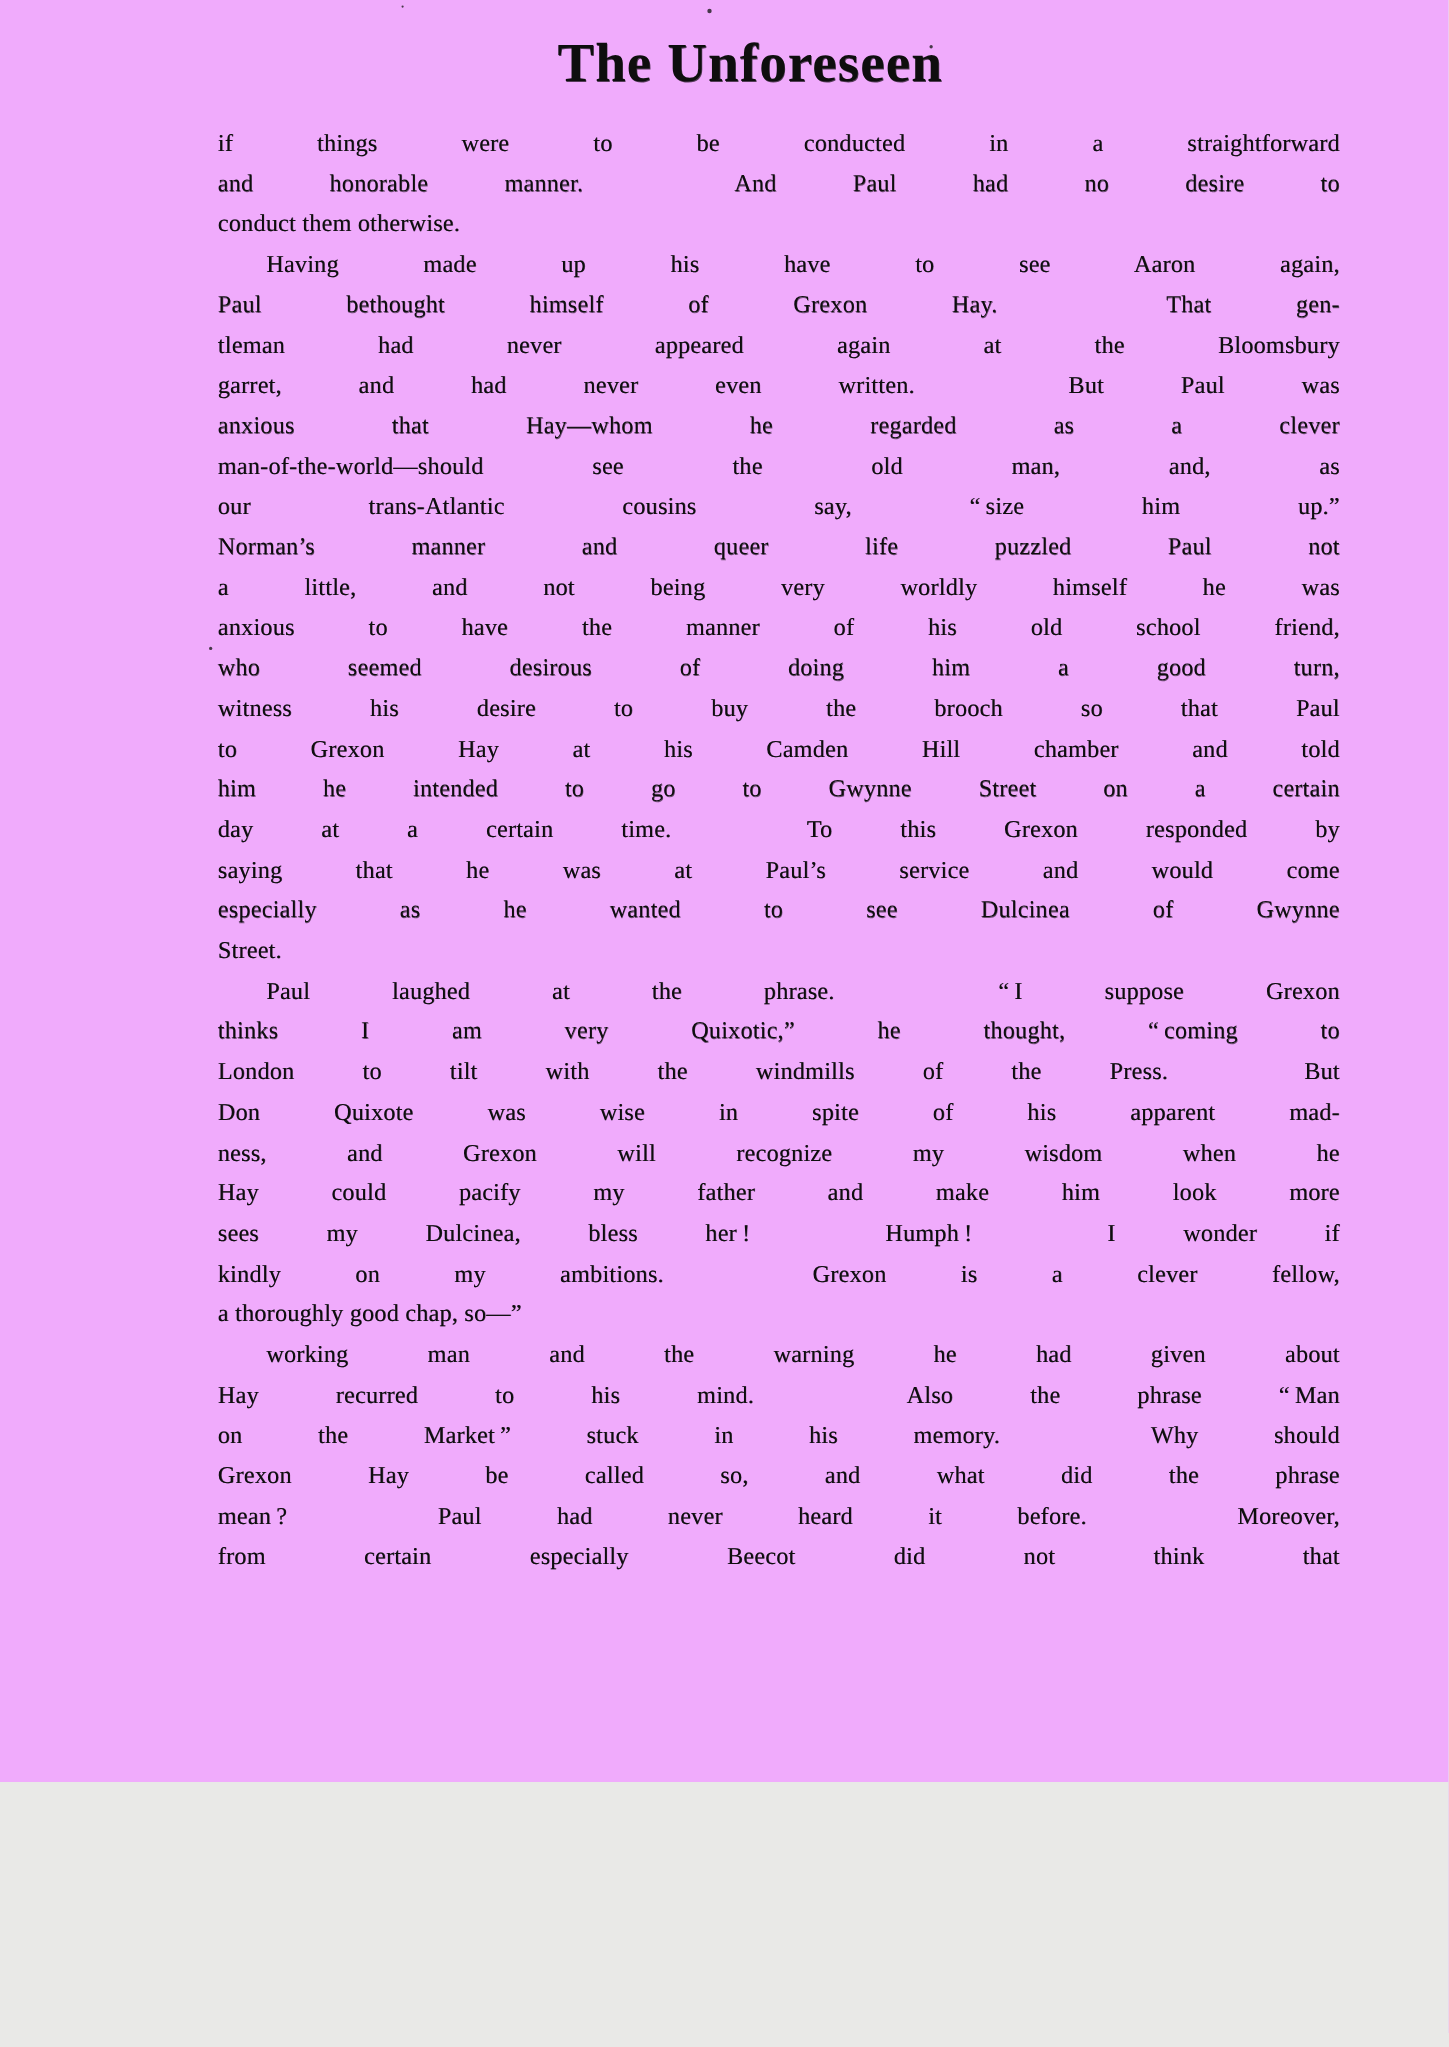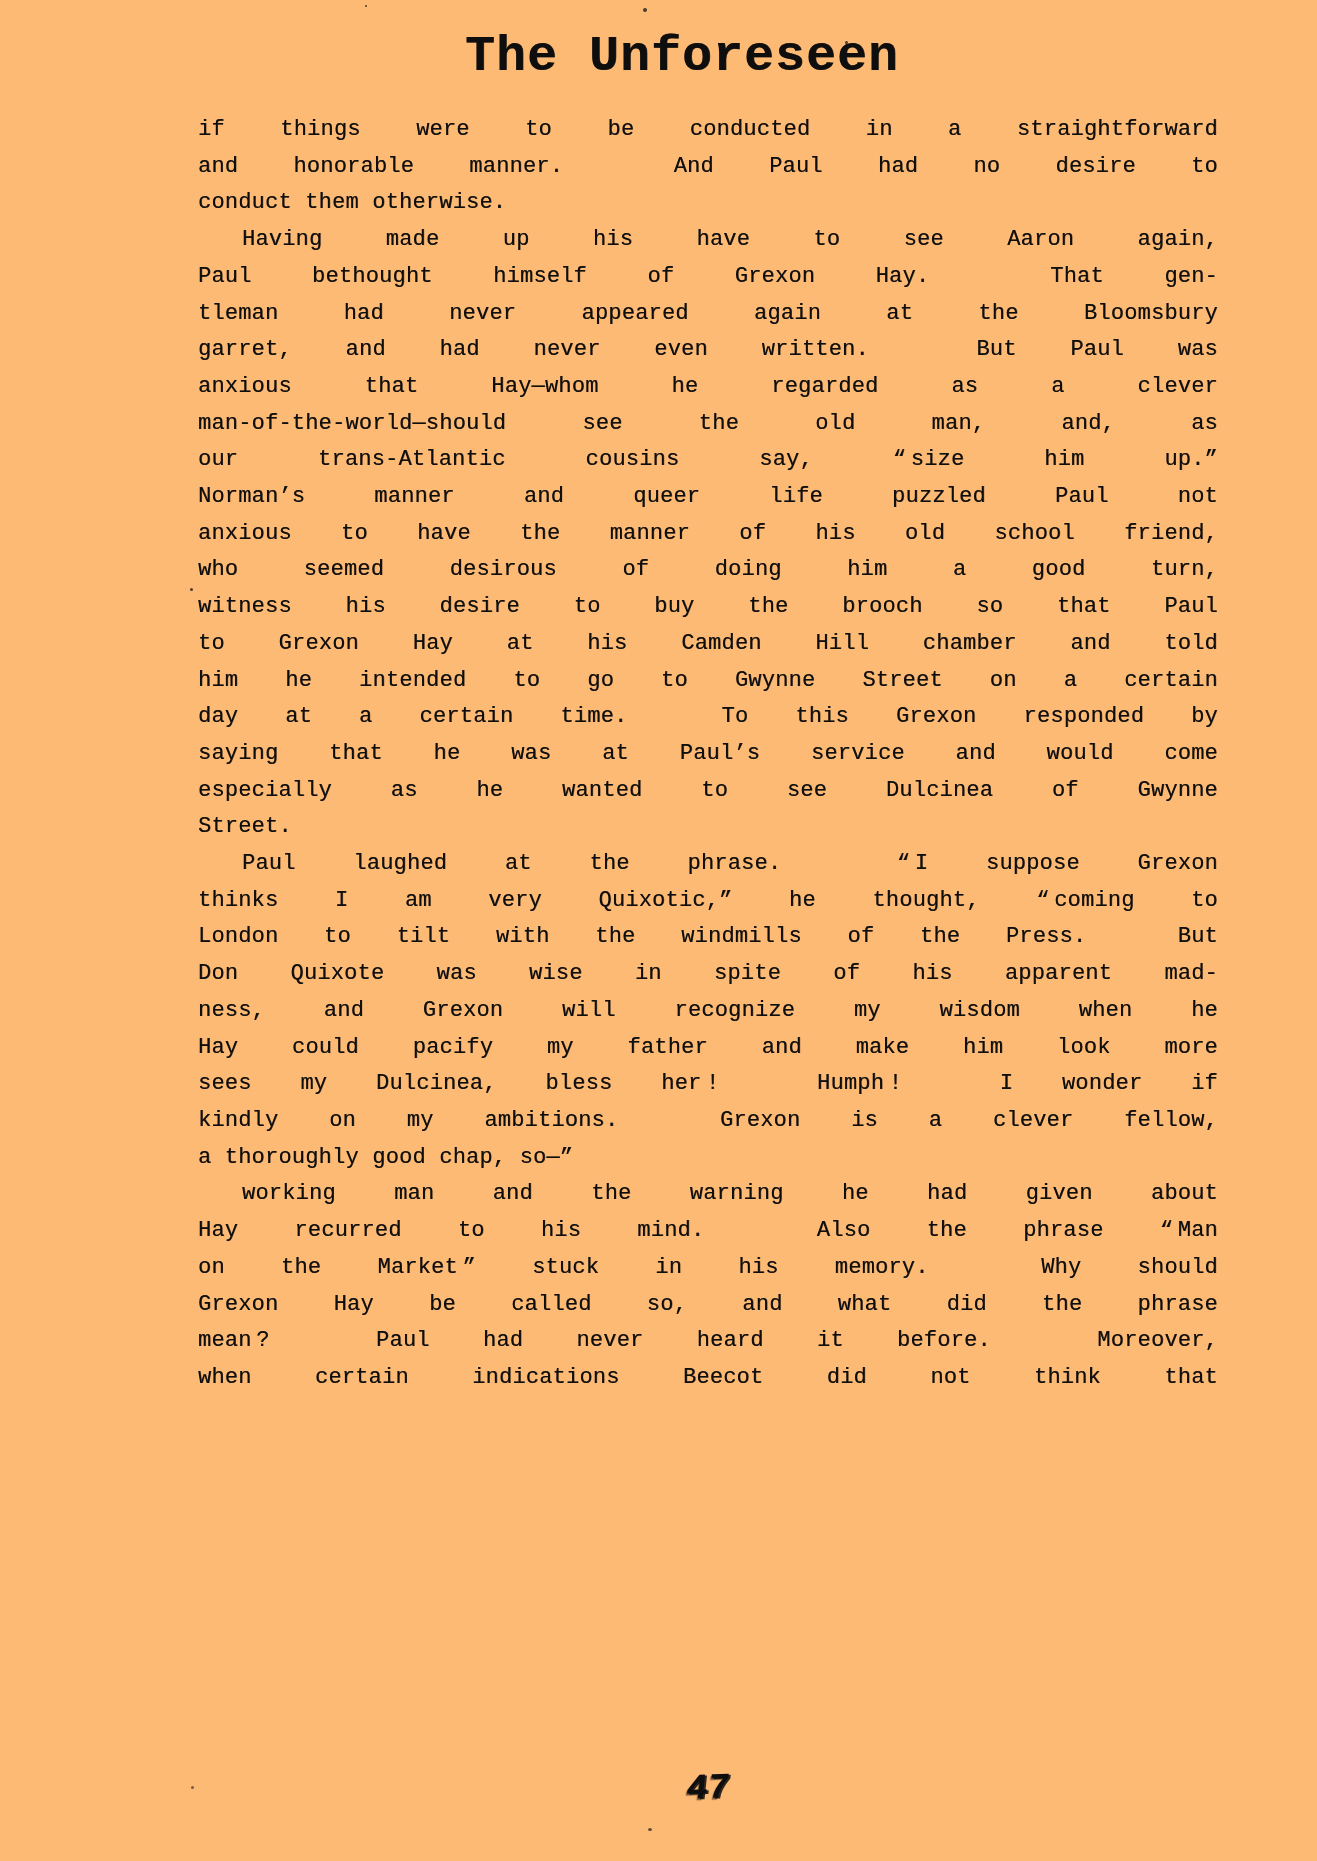--- a/index.html
+++ b/index.html
@@ -3,24 +3,24 @@
 <meta charset="utf-8">
 <style>
   html, body {
     margin: 0;
     padding: 0;
     background: #e9e9e7;
   }
   .page {
     position: relative;
     width: 1317px;
-    height: 1861px;
-    background: #fdba74;
+    height: 1620px;
+    background: #f0abfc;
     overflow: hidden;
-    font-family: Liberation Mono, monospace;
+    font-family: Liberation Serif, serif;
     color: #0e0e0e;
   }
   .running-title {
     position: absolute;
     top: 28px;
     left: 172px;
     width: 1020px;
     margin: 0;
     text-align: center;
     font-size: 50px;
@@ -92,20 +92,21 @@
       </div>
       <div class="para indent-first">
         <div class="line j">Having made up his have to see Aaron again,</div>
         <div class="line j">Paul bethought himself of Grexon Hay.&nbsp; That gen-</div>
         <div class="line j">tleman had never appeared again at the Bloomsbury</div>
         <div class="line j">garret, and had never even written.&nbsp; But Paul was</div>
         <div class="line j">anxious that Hay—whom he regarded as a clever</div>
         <div class="line j">man-of-the-world—should see the old man, and, as</div>
         <div class="line j">our trans-Atlantic cousins say, “ size him up.”</div>
         <div class="line j">Norman’s manner and queer life puzzled Paul not</div>
+        <div class="line j">a little, and not being very worldly himself he was</div>
         <div class="line j">anxious to have the manner of his old school friend,</div>
         <div class="line j">who seemed desirous of doing him a good turn,</div>
         <div class="line j">witness his desire to buy the brooch so that Paul</div>
         <div class="line j">to Grexon Hay at his Camden Hill chamber and told</div>
         <div class="line j">him he intended to go to Gwynne Street on a certain</div>
         <div class="line j">day at a certain time.&nbsp; To this Grexon responded by</div>
         <div class="line j">saying that he was at Paul’s service and would come</div>
         <div class="line j">especially as he wanted to see Dulcinea of Gwynne</div>
         <div class="line">Street.</div>
       </div>
@@ -119,18 +120,18 @@
         <div class="line j">sees my Dulcinea, bless her !&nbsp; Humph !&nbsp; I wonder if</div>
         <div class="line j">kindly on my ambitions.&nbsp; Grexon is a clever fellow,</div>
         <div class="line">a thoroughly good chap, so—”</div>
       </div>
       <div class="para indent-first">
         <div class="line j">working man and the warning he had given about</div>
         <div class="line j">Hay recurred to his mind.&nbsp; Also the phrase “ Man</div>
         <div class="line j">on the Market ” stuck in his memory.&nbsp; Why should</div>
         <div class="line j">Grexon Hay be called so, and what did the phrase</div>
         <div class="line j">mean ?&nbsp; Paul had never heard it before.&nbsp; Moreover,</div>
-        <div class="line j">when certain indications Beecot did not think that</div>
+        <div class="line j">from certain especially Beecot did not think that</div>
       </div>
     </div>
 
   <div class="page-number">47</div>
 </div>
 
 </body></html>

